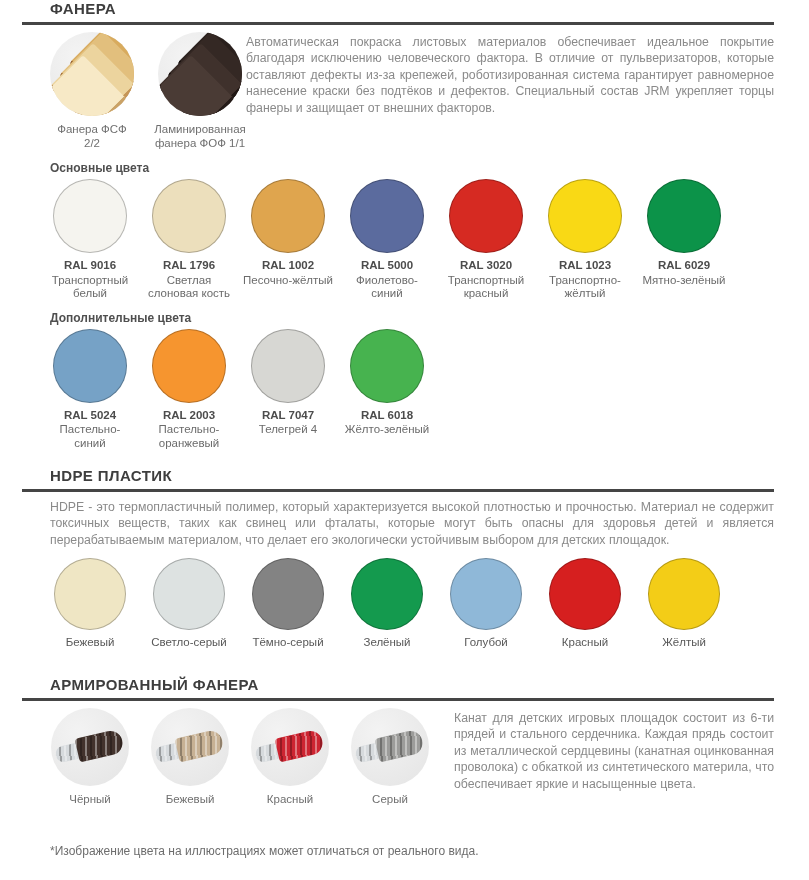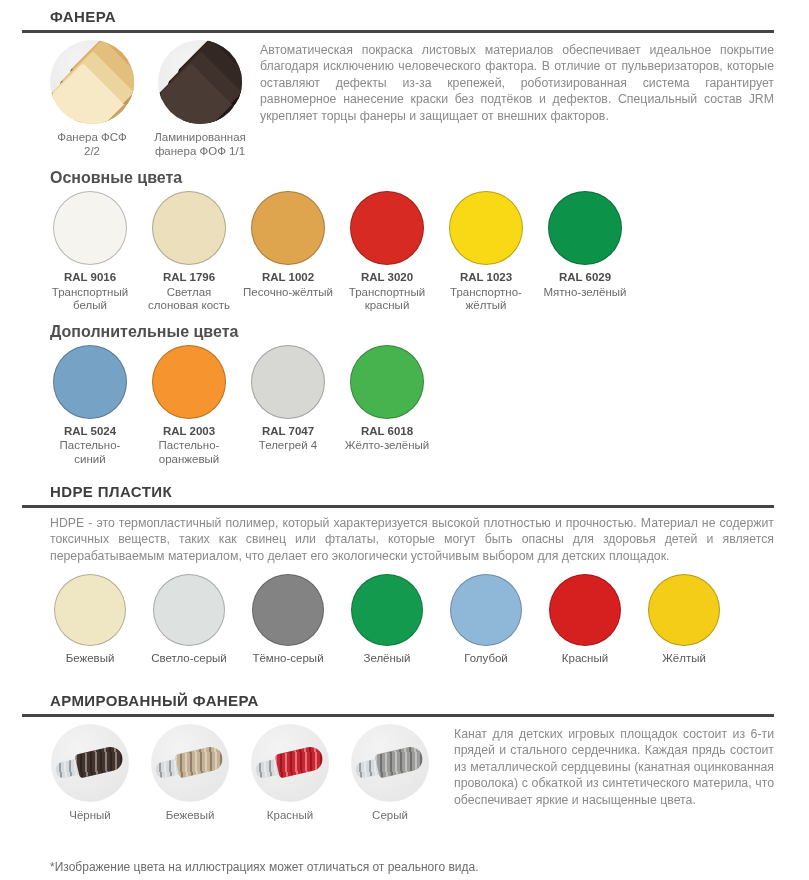--- a/index.html
+++ b/index.html
@@ -1,35 +1,35 @@
 <!DOCTYPE html>
 <html><head>
 <meta charset="utf-8">
 <style>
   html,body{margin:0;padding:0;background:#ffffff;}
   body{
     width:809px;height:880px;overflow:hidden;
     font-family:"Liberation Sans","DejaVu Sans",sans-serif;
     -webkit-font-smoothing:antialiased;
   }
-  .content{margin-left:22px;width:752px;padding-top:8px;}
+  .content{margin-left:22px;width:752px;padding-top:0;}
 
   h2.sec-title{
     font-size:15px;font-weight:700;color:#3e3e3e;letter-spacing:.4px;
     margin:0 0 5px 28px;
   }
   .rule{border:none;border-top:3px solid #454545;margin:0 0 7px 0;width:100%;}
 
   .row{display:flex;align-items:flex-start;}
   .desc{
     font-size:12.3px;color:#8a8a8a;line-height:1.34;text-align:justify;
     margin:2px 0 0 0;flex:1;
   }
   .thumbs{display:flex;gap:20px;margin-left:28px;width:196px;flex:none;}
-  .thumbs + .desc{margin-left:14px;}
+  .thumbs + .desc{}
 
   figure{margin:0;text-align:center;}
   .cap{
     font-size:11.5px;color:#6f6f6f;line-height:1.25;margin-top:6px;
     display:block;
   }
 
   
   .ply-circle{
     width:84px;height:84px;border-radius:50%;overflow:hidden;position:relative;
@@ -40,21 +40,21 @@
   .ply-light .b1{left:2px;top:36px;z-index:4;background:#f7e9c6;border-right:4px solid #caa266;border-bottom:4px solid #b9854a;}
   .ply-light .b2{left:12px;top:24px;z-index:3;background:#ecd49e;border-right:4px solid #c59557;border-bottom:4px solid #ae7c41;}
   .ply-light .b3{left:22px;top:12px;z-index:2;background:#e2bf7d;border-right:4px solid #ba8748;border-bottom:4px solid #a26e35;}
   .ply-light .b4{left:32px;top:0px;z-index:1;background:#d8ab5e;border-right:4px solid #a9733a;border-bottom:4px solid #93602c;}
   .ply-dark .b1{left:2px;top:36px;z-index:4;background:#4a3b35;border-right:4px solid #241a17;border-bottom:4px solid #1d1512;}
   .ply-dark .b2{left:12px;top:24px;z-index:3;background:#3f312c;border-right:4px solid #201713;border-bottom:4px solid #1a110e;}
   .ply-dark .b3{left:22px;top:12px;z-index:2;background:#342824;border-right:4px solid #1c1310;border-bottom:4px solid #160e0b;}
   .ply-dark .b4{left:32px;top:0px;z-index:1;background:#2a201d;border-right:4px solid #17100d;border-bottom:4px solid #120b09;}
 
   .subhead{
-    font-size:16px;font-weight:700;color:#4f4f4f;margin:10px 0 4px 28px;
+    font-size:12px;font-weight:700;color:#4f4f4f;margin:10px 0 4px 28px;
   }
 
   .swatches{display:flex;gap:19px;margin:4px 0 0 28px;}
   .swatch{width:80px;text-align:center;flex:none;}
   .circle{
     width:74px;height:74px;border-radius:50%;margin:0 auto 6px;
     border:1px solid rgba(0,0,0,.25);box-sizing:border-box;
   }
   .circle.small{width:72px;height:72px;}
   .code{font-size:11.5px;font-weight:700;color:#4c4c4c;line-height:1.2;}
@@ -137,20 +137,25 @@
         <div class="circle" style="background: rgb(236, 223, 188);"></div>
         <div class="code">RAL 1796</div>
         <div class="cname">Светлая слоновая кость</div>
       </div>
       <div class="swatch">
         <div class="circle" style="background: rgb(223, 165, 78);"></div>
         <div class="code">RAL 1002</div>
         <div class="cname">Песочно-жёлтый</div>
       </div>
       <div class="swatch">
+        <div class="circle" style="background: rgb(91, 107, 158);"></div>
+        <div class="code">RAL 5000</div>
+        <div class="cname">Фиолетово-синий</div>
+      </div>
+      <div class="swatch">
         <div class="circle" style="background: rgb(214, 42, 34);"></div>
         <div class="code">RAL 3020</div>
         <div class="cname">Транспортный красный</div>
       </div>
       <div class="swatch">
         <div class="circle" style="background: rgb(249, 217, 21);"></div>
         <div class="code">RAL 1023</div>
         <div class="cname">Транспортно-жёлтый</div>
       </div>
       <div class="swatch">

